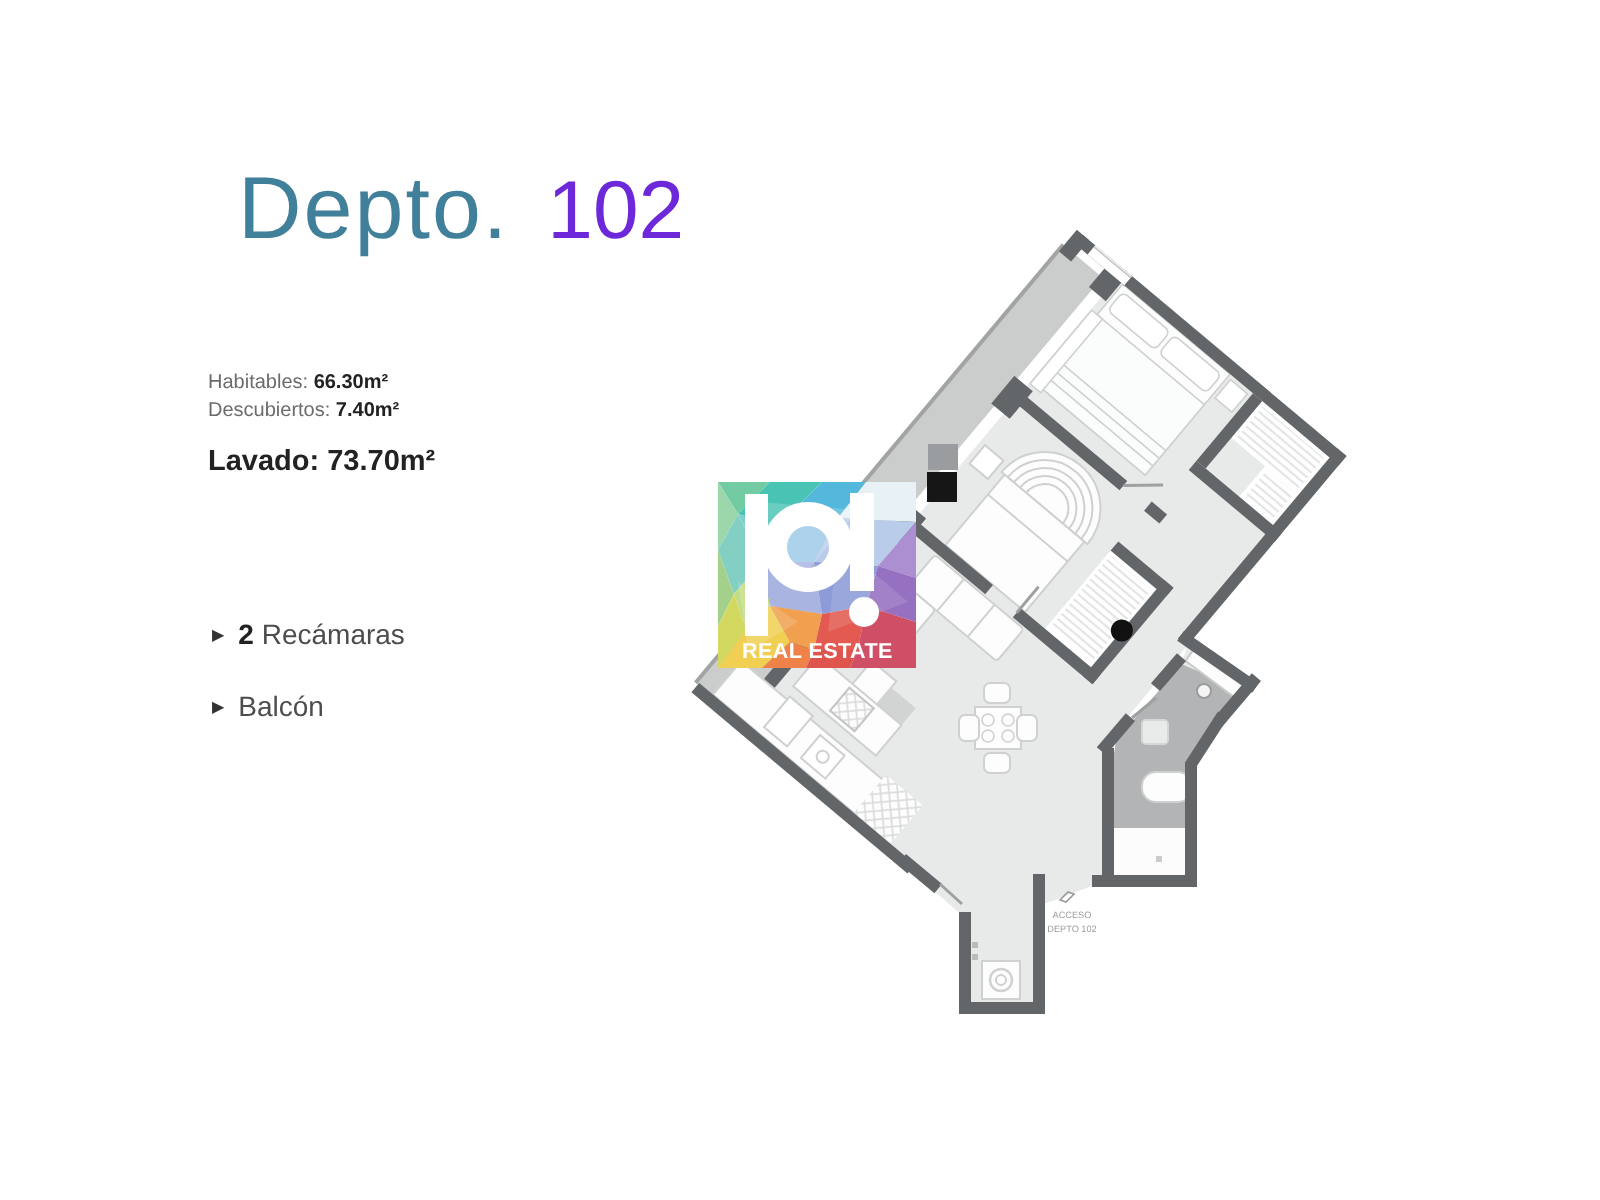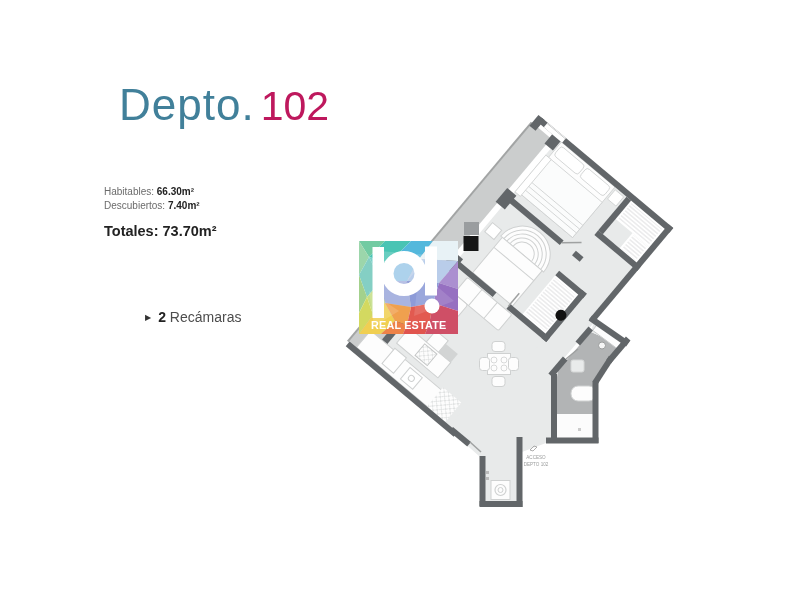--- a/index.html
+++ b/index.html
@@ -1,37 +1,38 @@
 <!DOCTYPE html>
 <html><head>
 <meta charset="utf-8">
 <style>
   html,body { margin:0; padding:0; background:#fff; width:800px; height:600px; overflow:hidden; }
   * { font-family: "Liberation Sans", sans-serif; }
   .title { position:absolute; left:119px; top:80px; font-size:44px; color:#41809a; letter-spacing:1px; }
-  .title .num { color:#be185d; margin-left:6px; font-size:41px; letter-spacing:0; }
+  .title .num { color:#6d28d9; margin-left:19px; font-size:41px; letter-spacing:0; }
   .stats { position:absolute; left:104px; top:185px; font-size:10px; color:#6b6b6b; line-height:13.5px; }
   .stats b { color:#222; }
   .tot { position:absolute; left:104px; top:223px; font-size:14.5px; font-weight:bold; color:#222; }
   .list { position:absolute; left:106px; top:309px; font-size:14px; color:#4d4d4d; }
-  .list div { height:35.5px;margin-left:39px; }
+  .list div { height:35.5px; }
   .list .b { color:#333; font-size:8px; margin-right:7px; vertical-align:2px; }
   .list b { color:#222; }
 </style>
 </head>
 <body>
 
 <div class="title">Depto.<span class="num">102</span></div>
 
 <div class="stats">Habitables: <b>66.30m²</b><br>Descubiertos: <b>7.40m²</b></div>
 
-<div class="tot">Totales: 73.70m²</div>
+<div class="tot">Lavado: 73.70m²</div>
 
 <div class="list">
 <div><span class="b">▶</span><b>2</b> Recámaras</div>
+<div><span class="b">▶</span>Balcón</div>
 </div>
 
 <svg width="800" height="600" viewBox="0 0 800 600" style="position:absolute;left:0;top:0;">
 <defs>
 <pattern id="hatch" width="3.2" height="3.2" patternUnits="userSpaceOnUse">
   <rect width="3.2" height="3.2" fill="#fff"></rect>
   <line x1="0" y1="1.6" x2="3.2" y2="1.6" stroke="#dddedf" stroke-width="0.9"></line>
 </pattern>
 <pattern id="grid" width="6" height="6" patternUnits="userSpaceOnUse">
   <rect width="6" height="6" fill="#fdfdfd"></rect>

